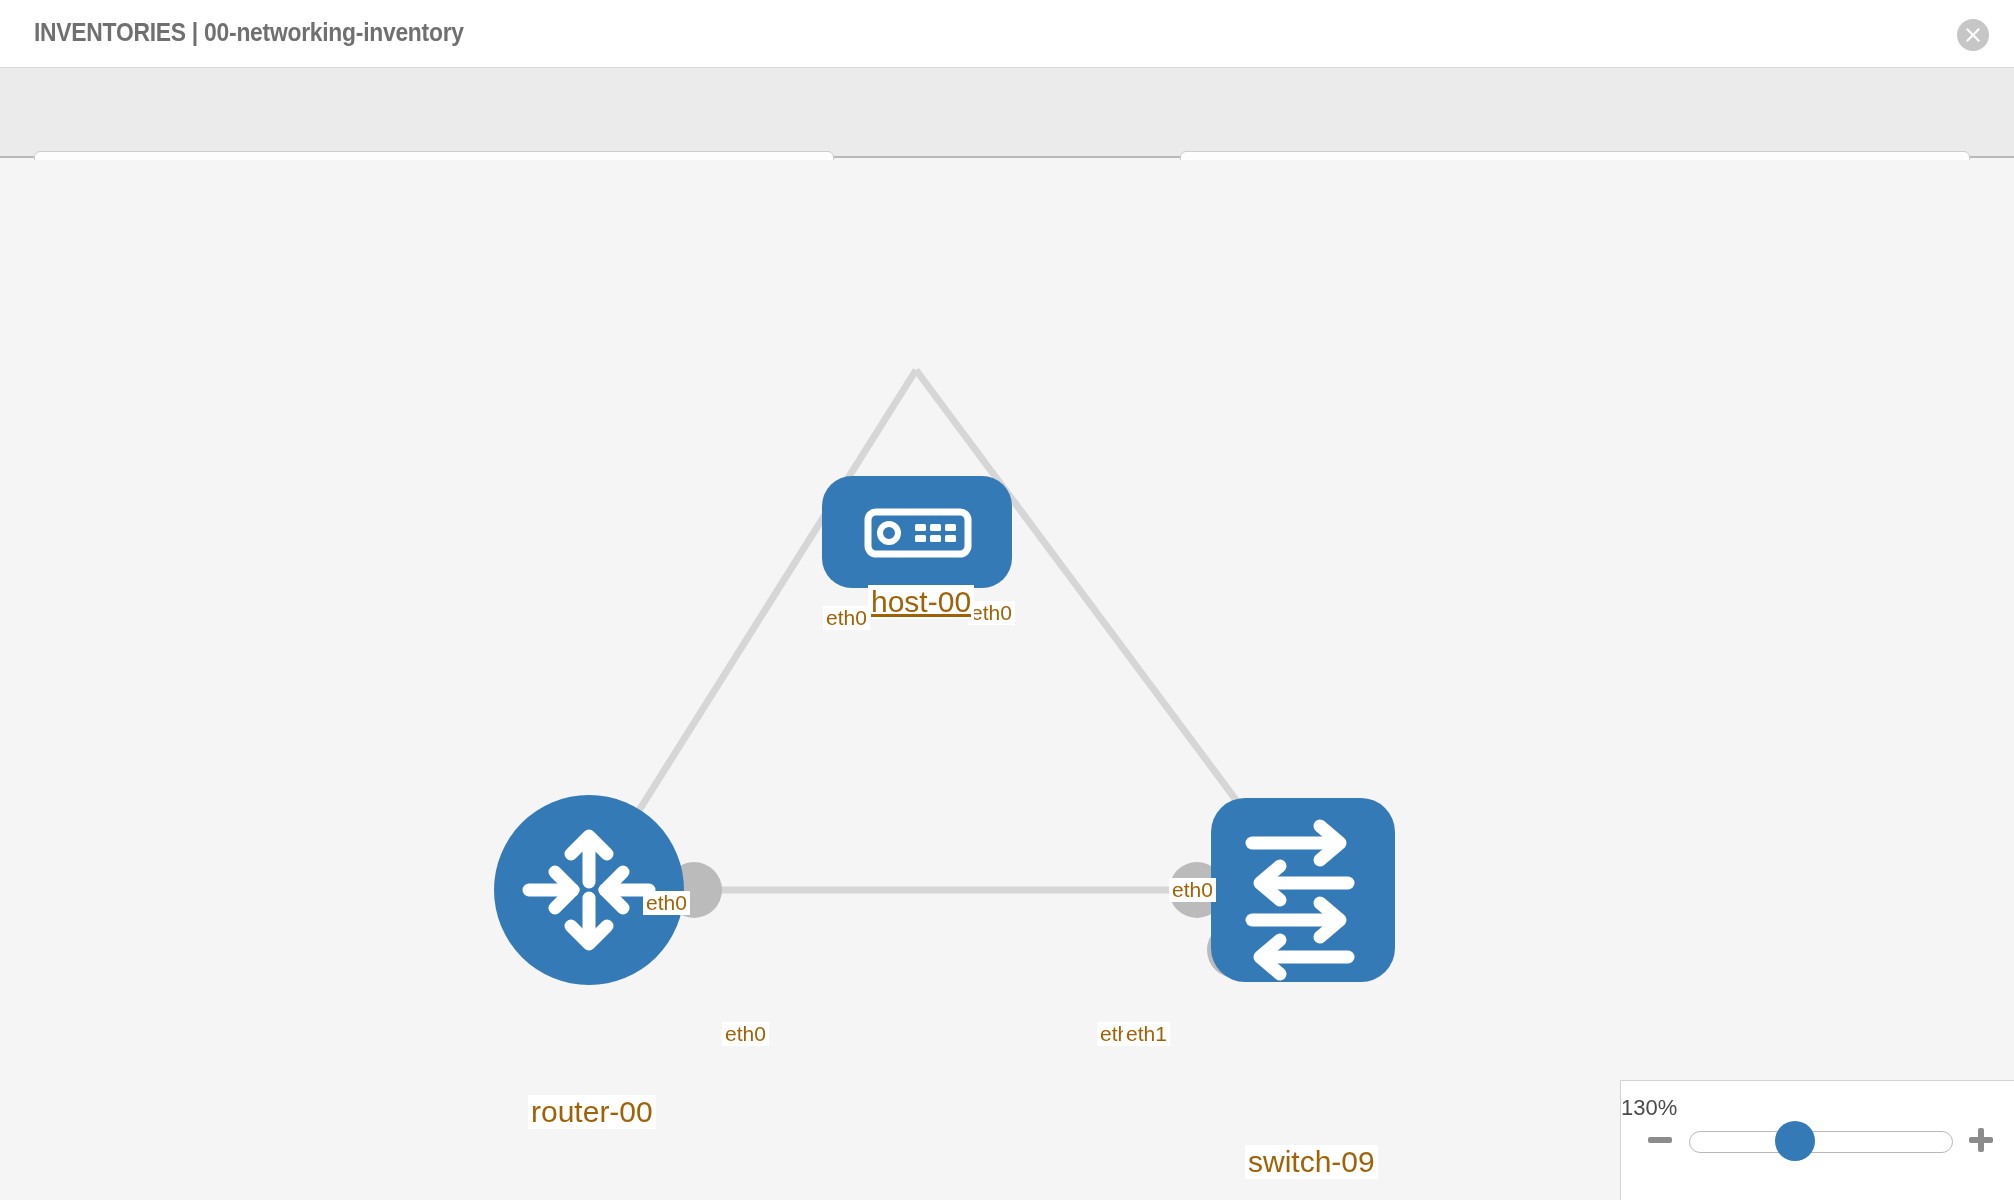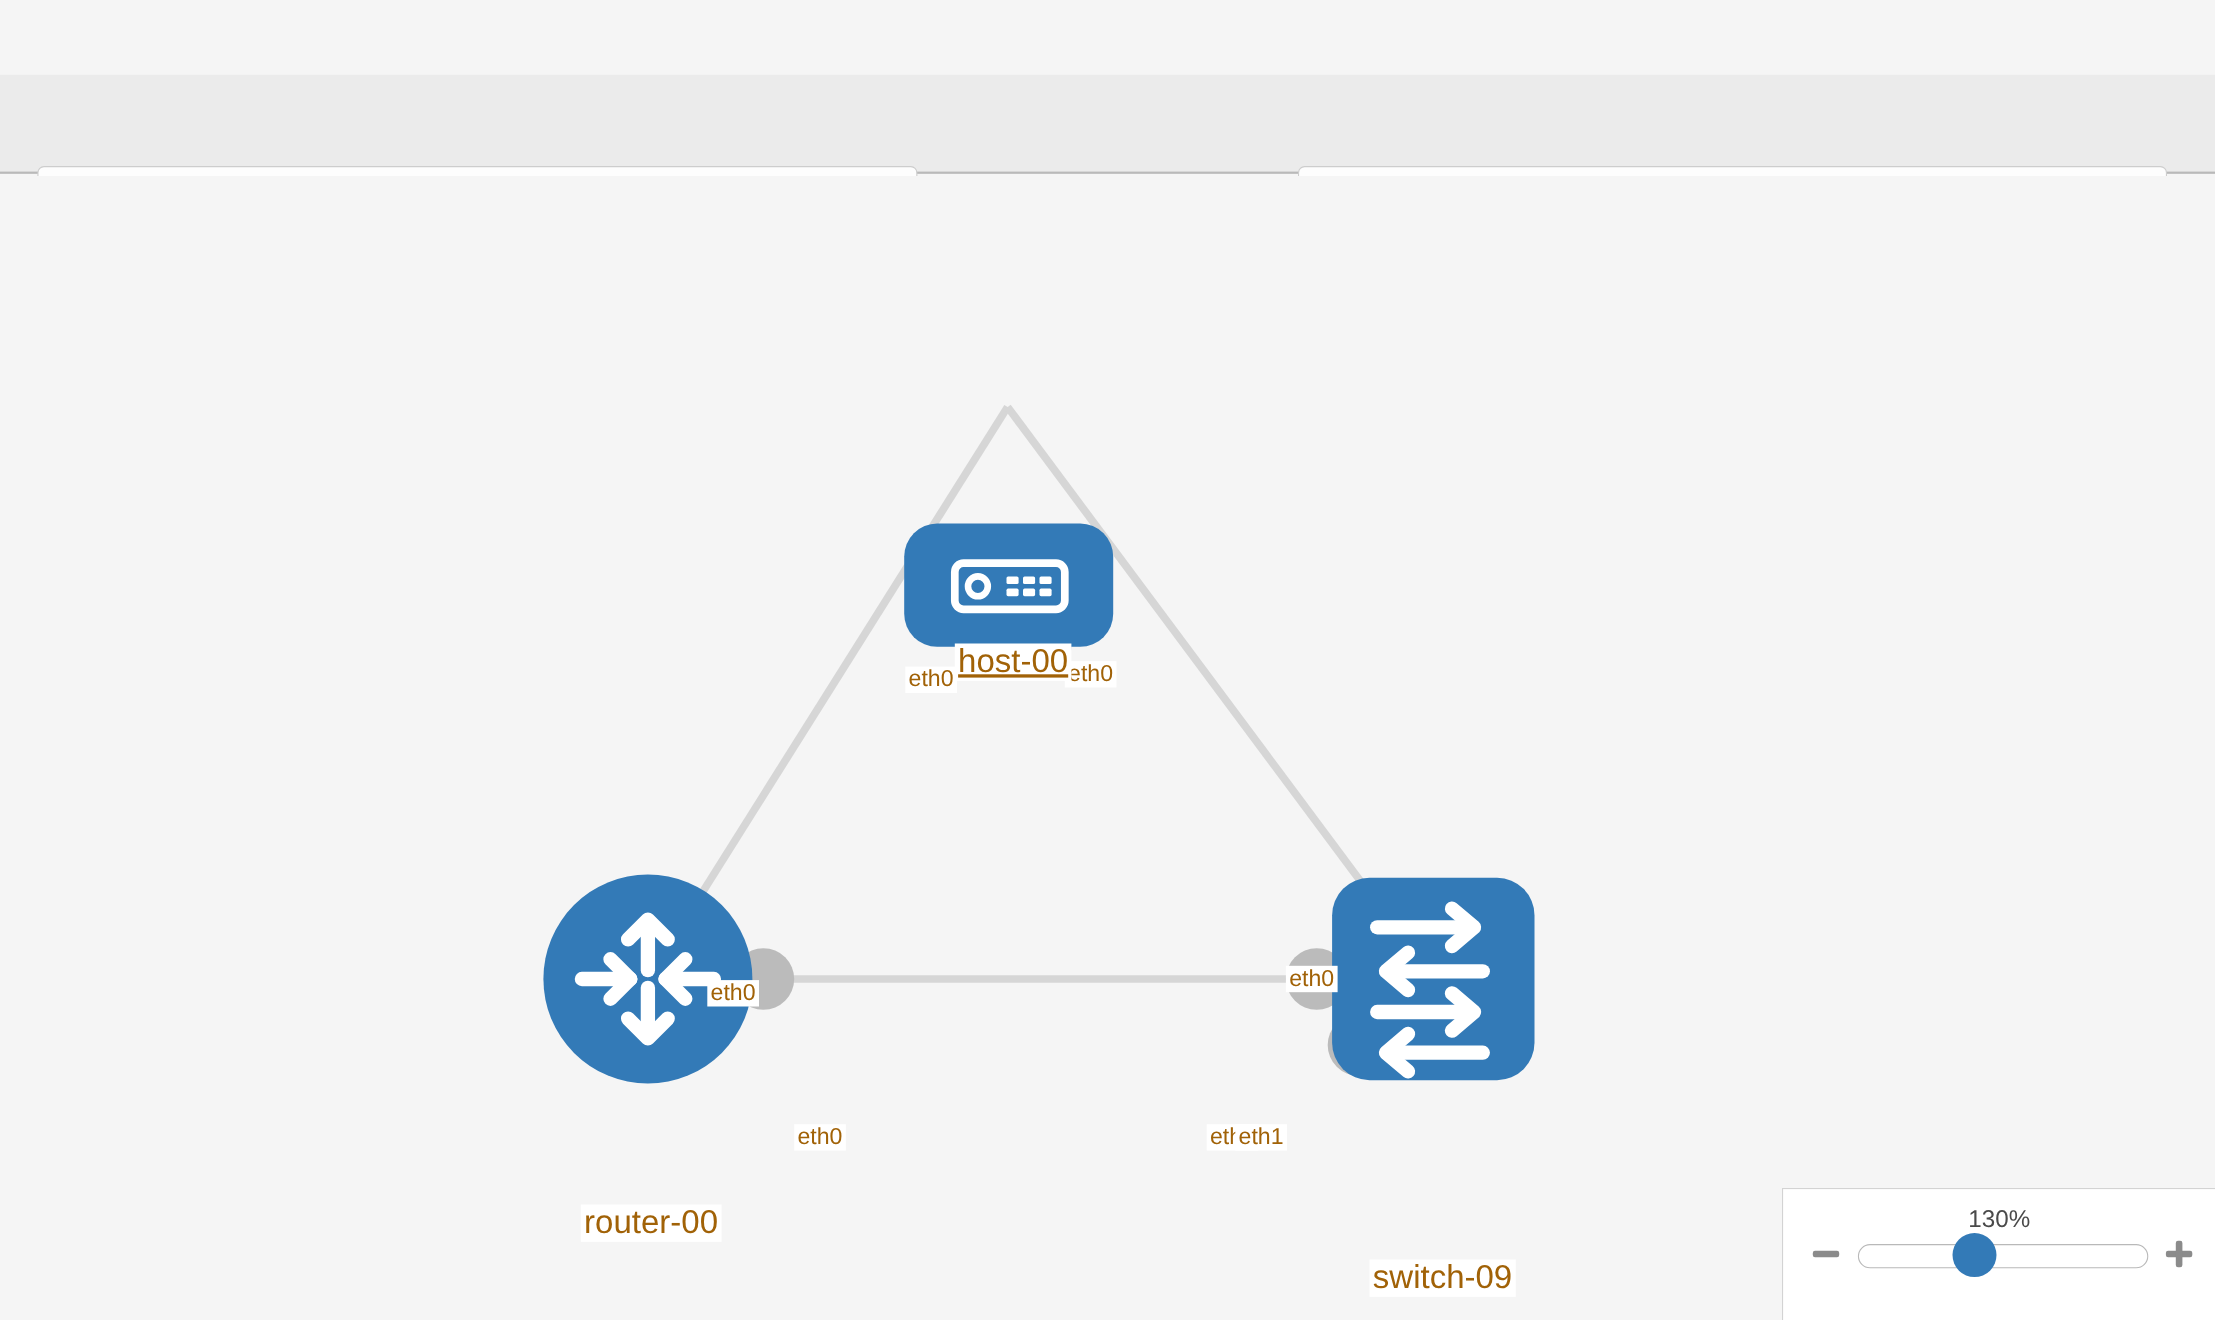--- a/index.html
+++ b/index.html
@@ -166,21 +166,21 @@
     background: #ffffff;
     border: 1px solid #d3d3d3;
     border-right: none;
     border-bottom: none;
   }
   .zoom-value {
     position: absolute;
     top: 14px;
     left: 0;
     width: 100%;
-    text-align: center;
+    text-align: left;
     font-size: 22px;
     color: #4a4a4a;
   }
   .zoom-minus, .zoom-plus {
     position: absolute;
     top: 44px;
     width: 30px;
     height: 30px;
     cursor: pointer;
   }
@@ -207,20 +207,29 @@
     border-radius: 50%;
     background: #337ab7;
     cursor: grab;
   }
 </style>
 </head>
 <body>
 
 <div id="app">
 
+  <div class="header">
+    <div class="page-title">INVENTORIES | 00-networking-inventory</div>
+
+    <div class="close-btn">
+      <svg width="32" height="32" viewBox="0 0 32 32" aria-hidden="true">
+        <path d="M10.5 9 L16 14.5 L21.5 9 L23 10.5 L17.5 16 L23 21.5 L21.5 23 L16 17.5 L10.5 23 L9 21.5 L14.5 16 L9 10.5 Z" fill="#ffffff"></path>
+      </svg>
+    </div>
+  </div>
 
   <div class="toolbar">
 
     <div class="actions-select">
       <span class="actions-label">ACTIONS</span>
       <span class="caret"></span>
     </div>
 
     <div class="tool-icon wrench">
       <svg width="44" height="40" viewBox="0 0 44 40" aria-hidden="true">

